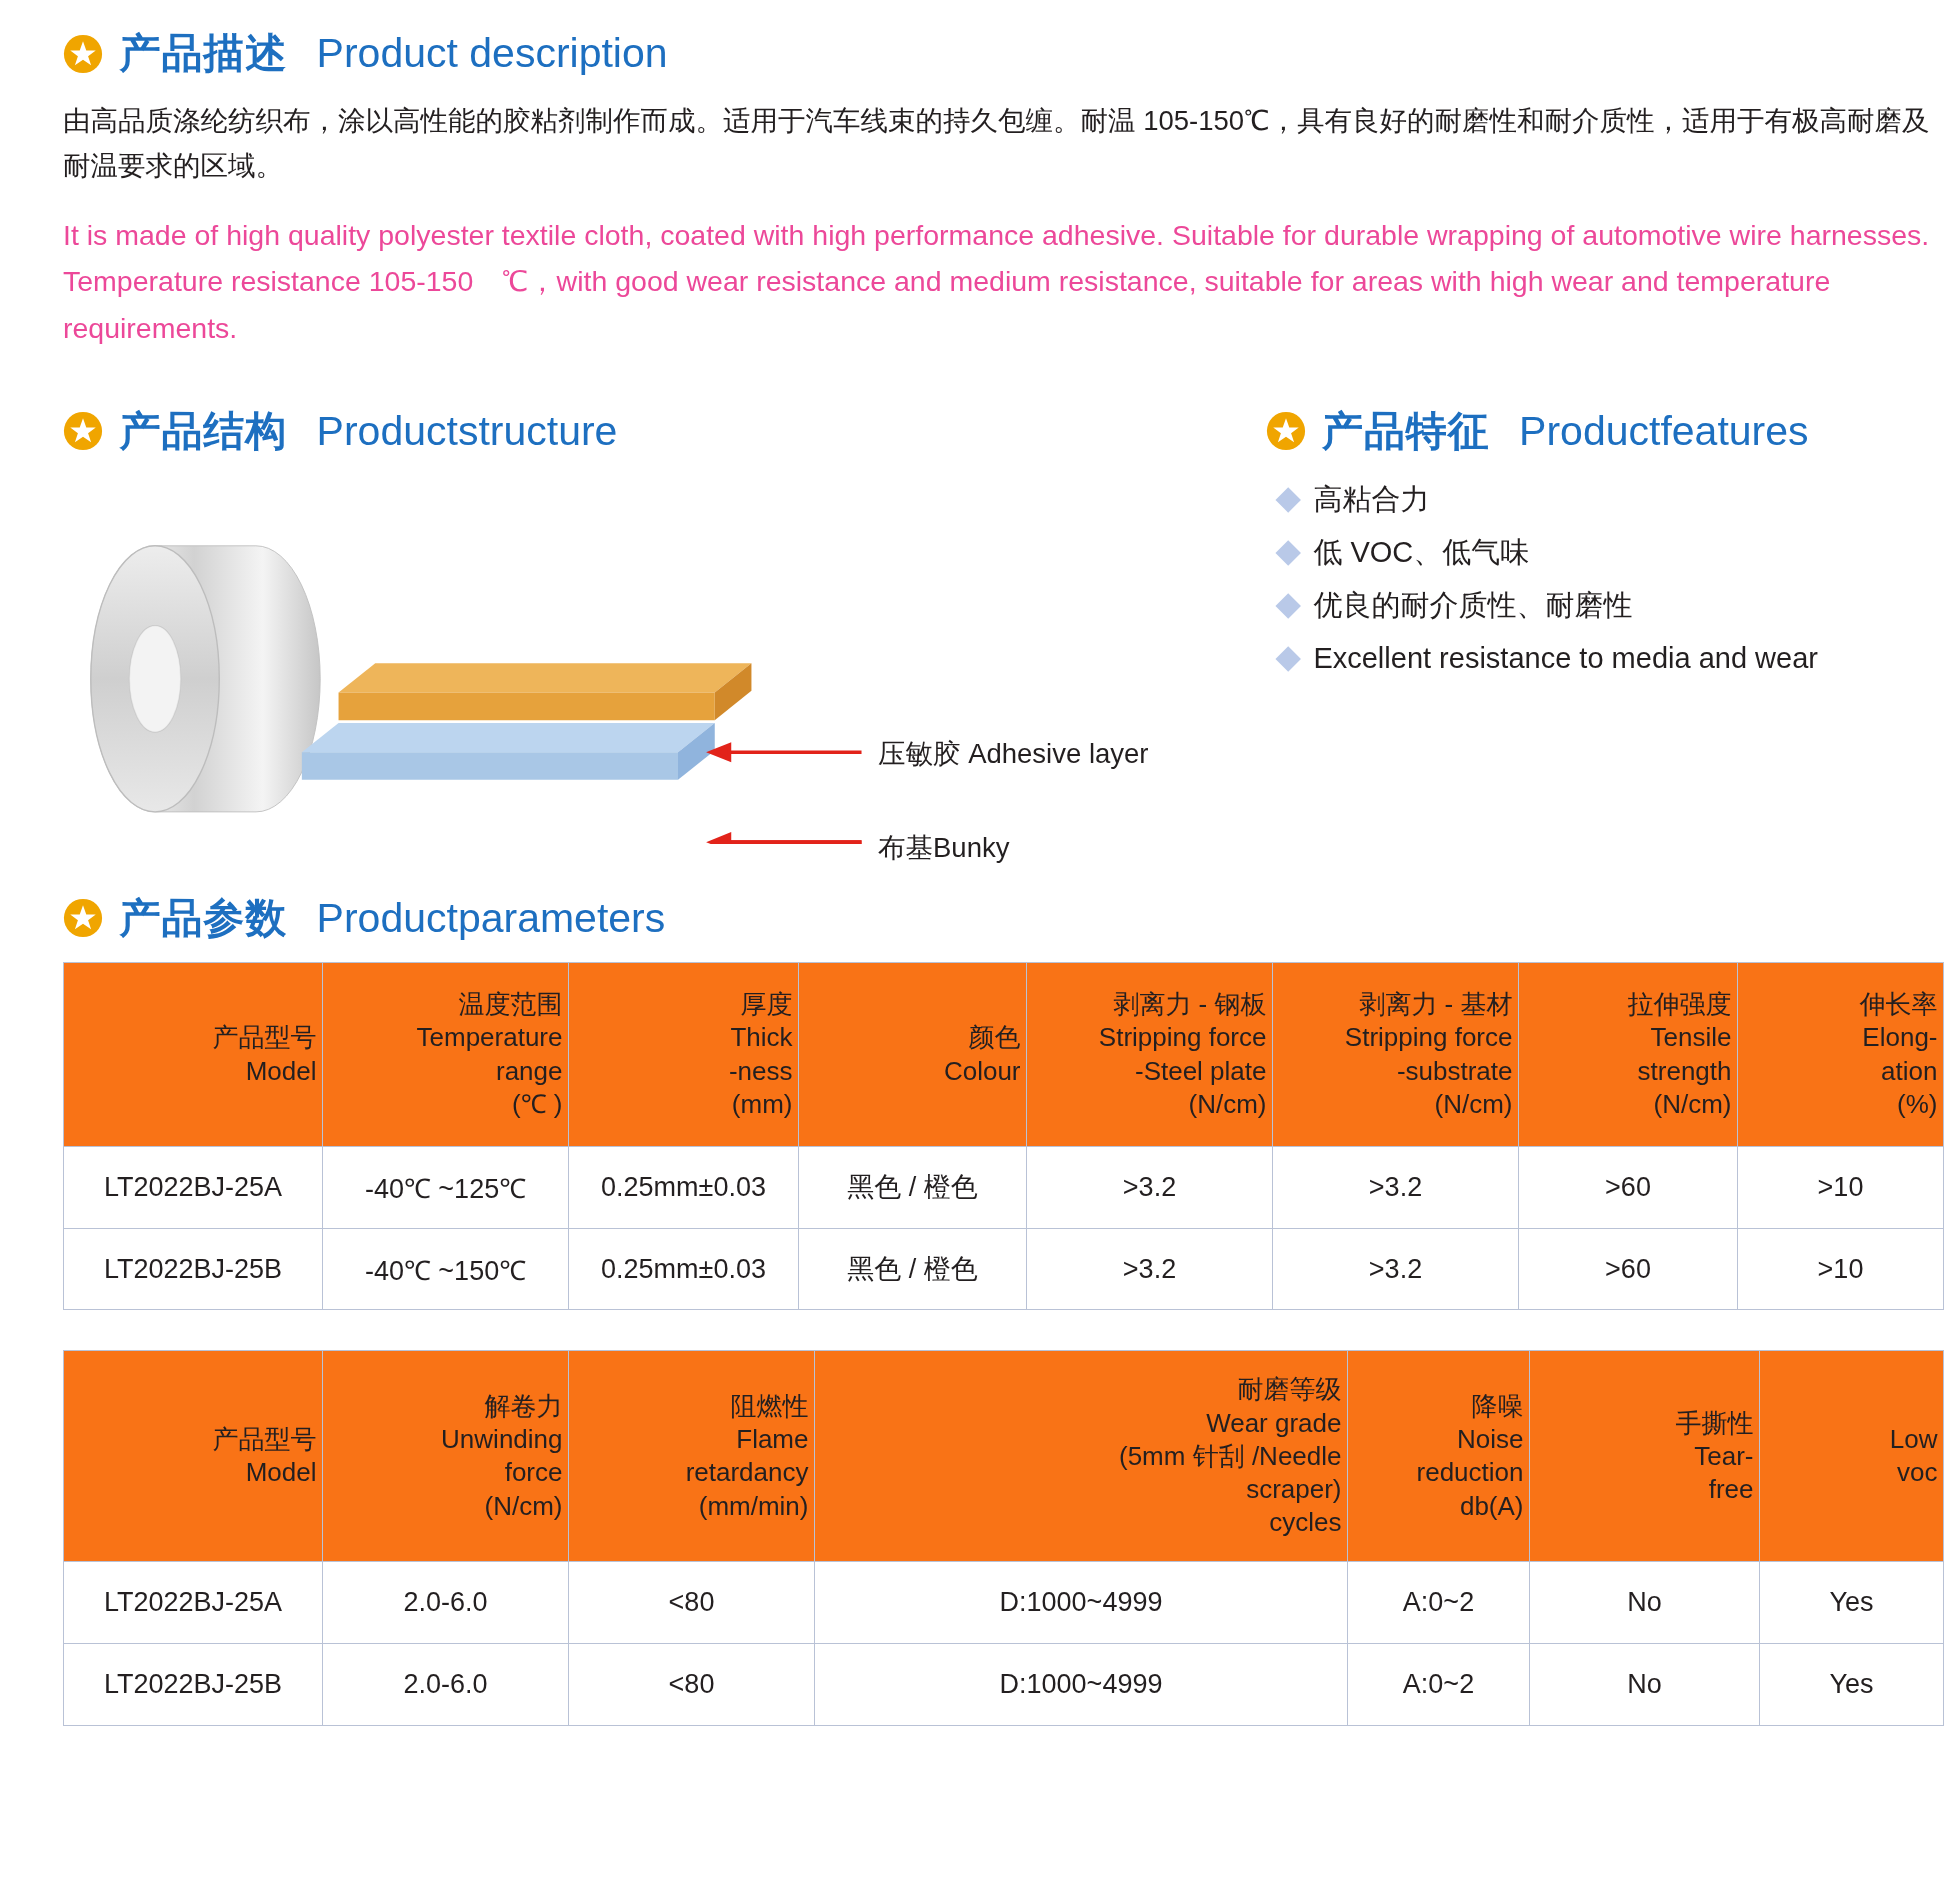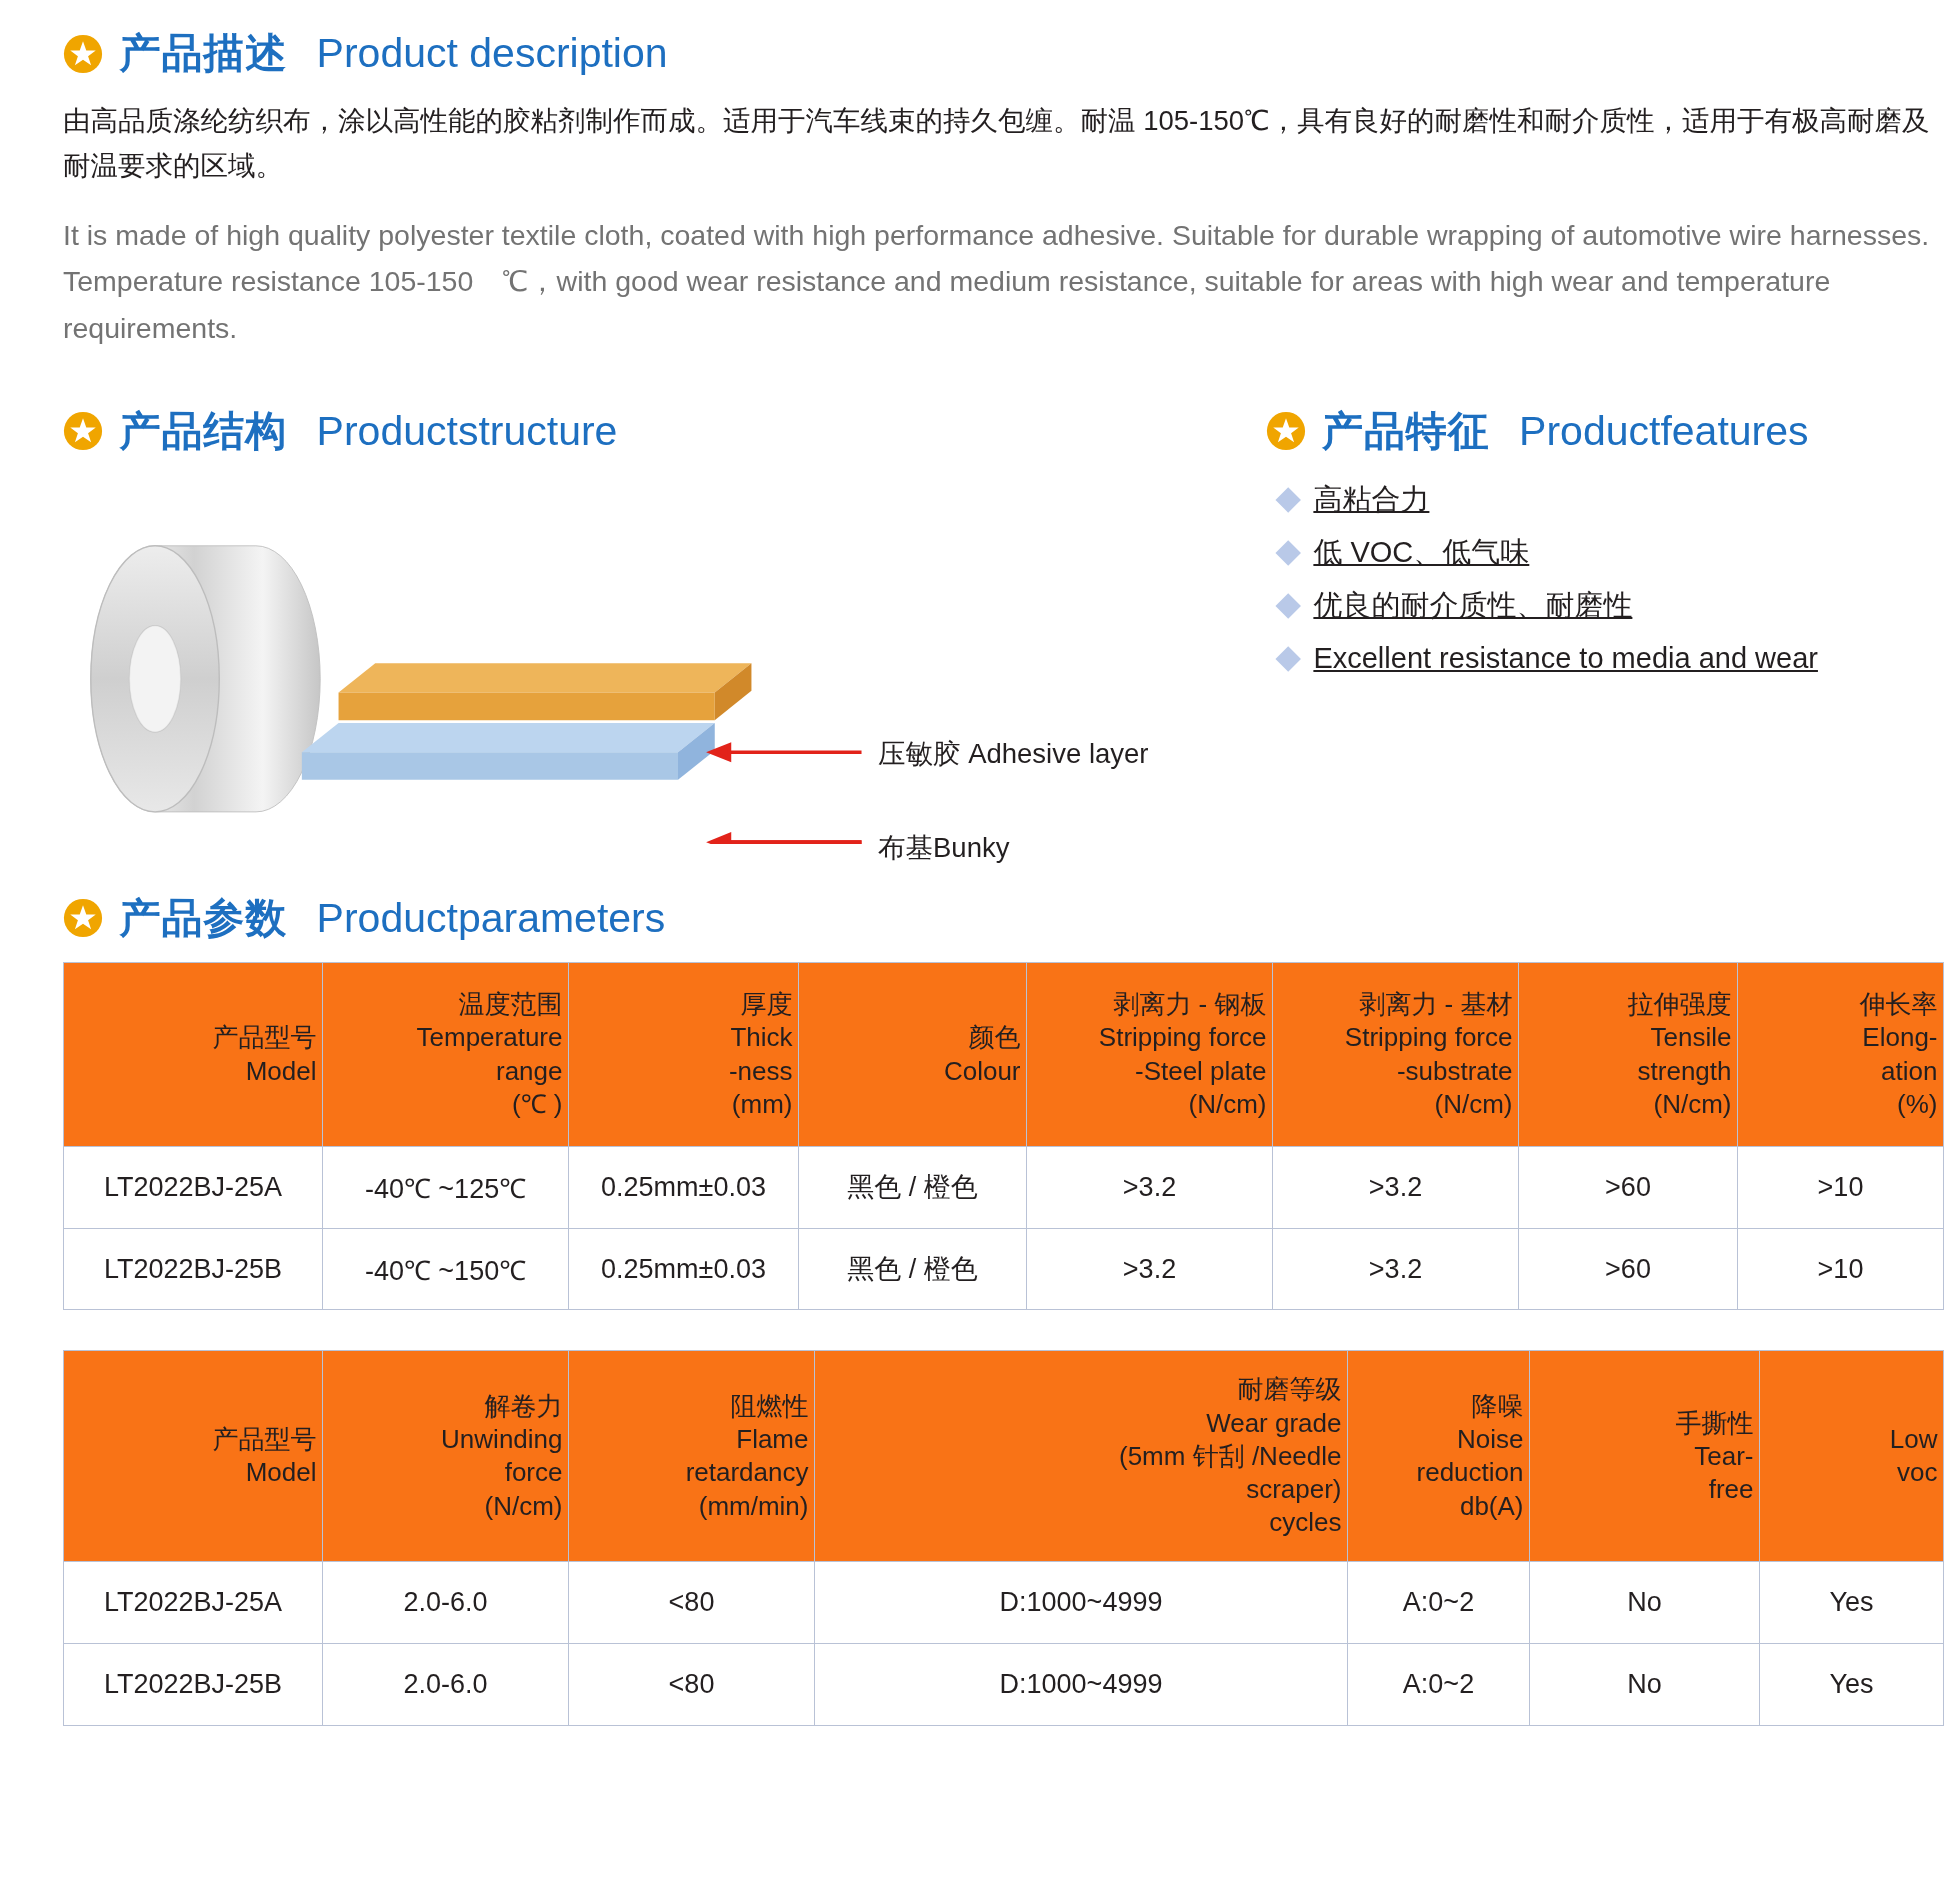--- a/index.html
+++ b/index.html
@@ -59,21 +59,21 @@
   .desc-cn {
     font-size: 27.5px;
     line-height: 1.65;
     color: #231f20;
     margin: 0 0 24px 0;
     max-width: 1888px;
   }
   .desc-en {
     font-size: 28.5px;
     line-height: 1.62;
-    color: #737373;
+    color: #ec4899;
     margin: 0;
     max-width: 1888px;
   }
 
   
   .mid {
     display: flex;
     margin-top: 53px;
     align-items: flex-start;
   }
@@ -99,21 +99,20 @@
   
   .feat-list { margin: 20px 0 0 13px; padding: 0; list-style: none; }
   .feat-list li {
     display: flex;
     align-items: flex-start;
     gap: 16.5px;
     font-size: 29px;
     line-height: 1.42;
     margin-bottom: 12px;
     color: #231f20;
-    text-decoration: underline;
   }
   .diamond {
     width: 18.4px; height: 18.4px;
     flex: 0 0 18.4px;
     background: #b9c9e8;
     transform: rotate(45deg);
     margin-top: 12px;
   }
 
   

